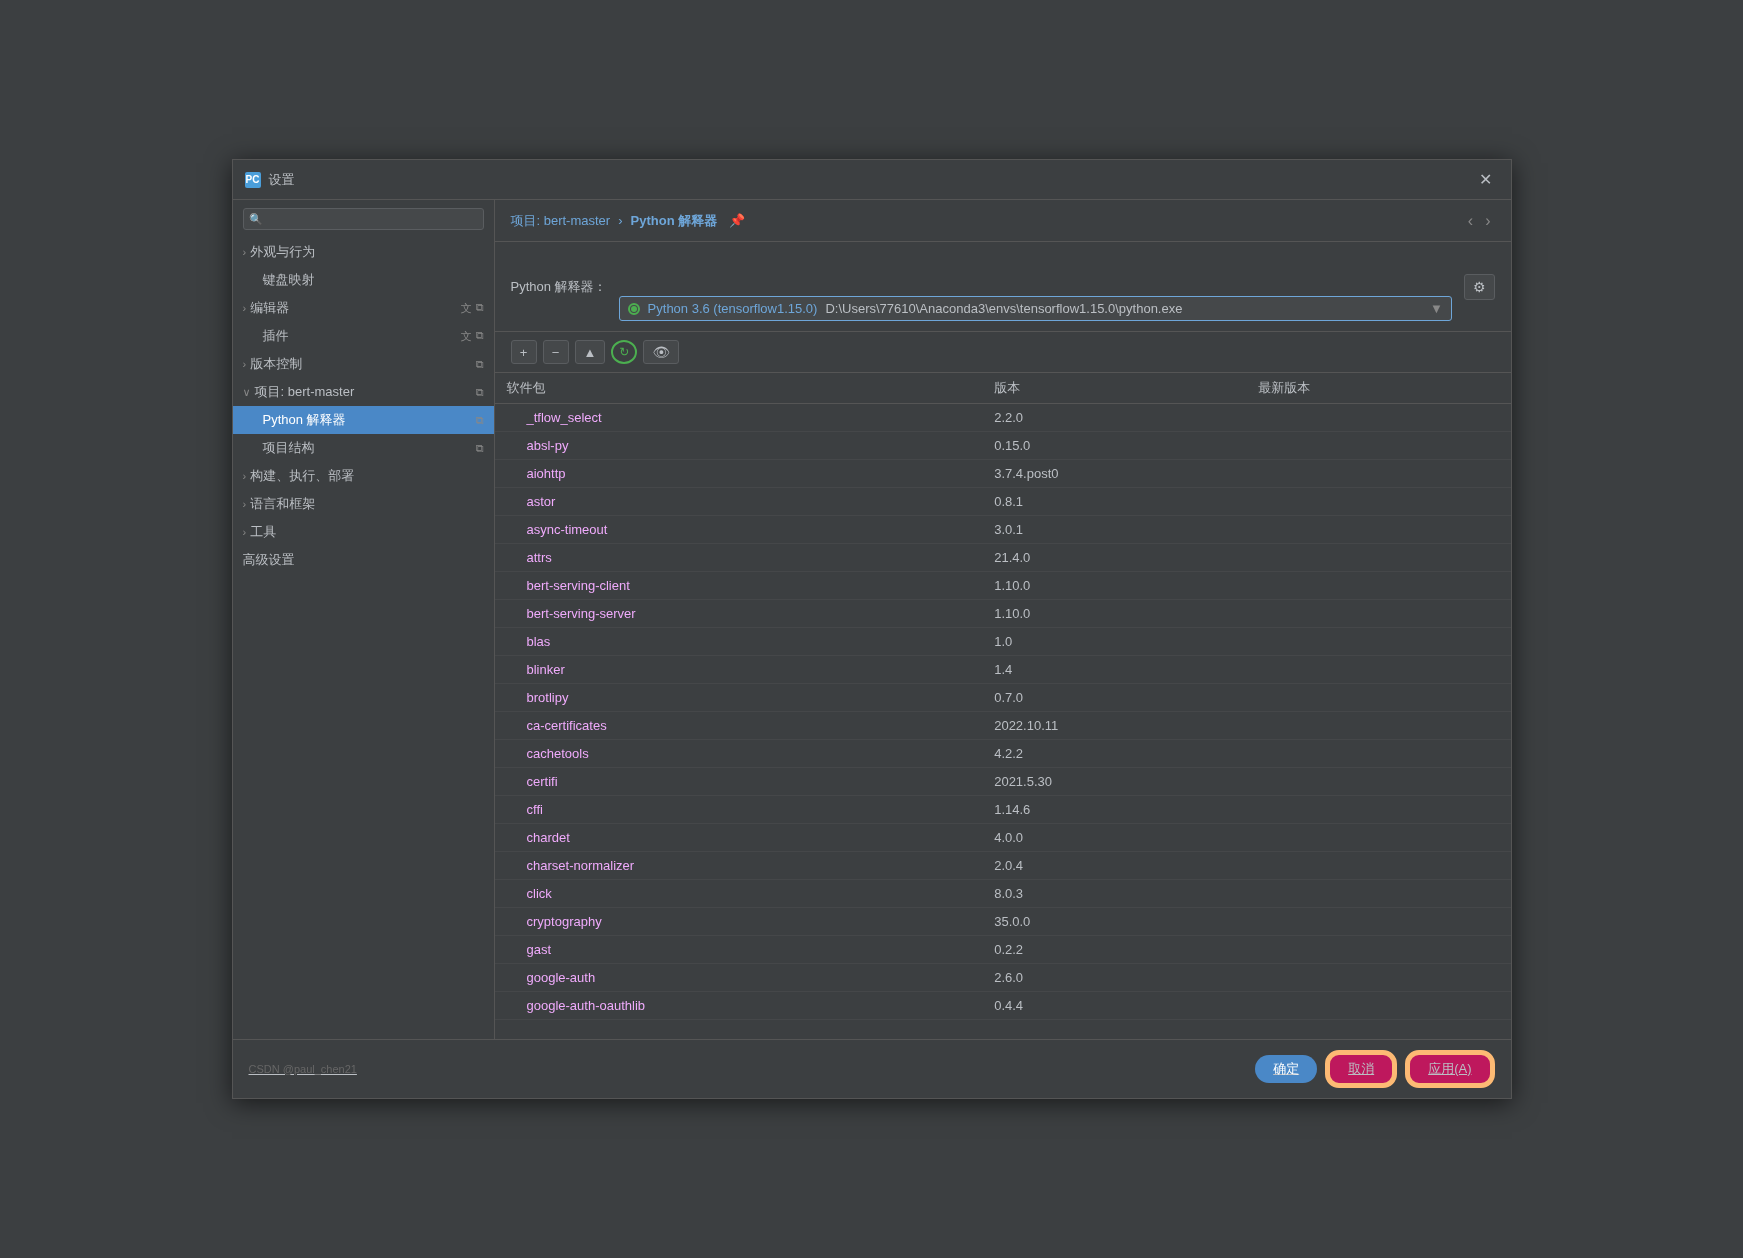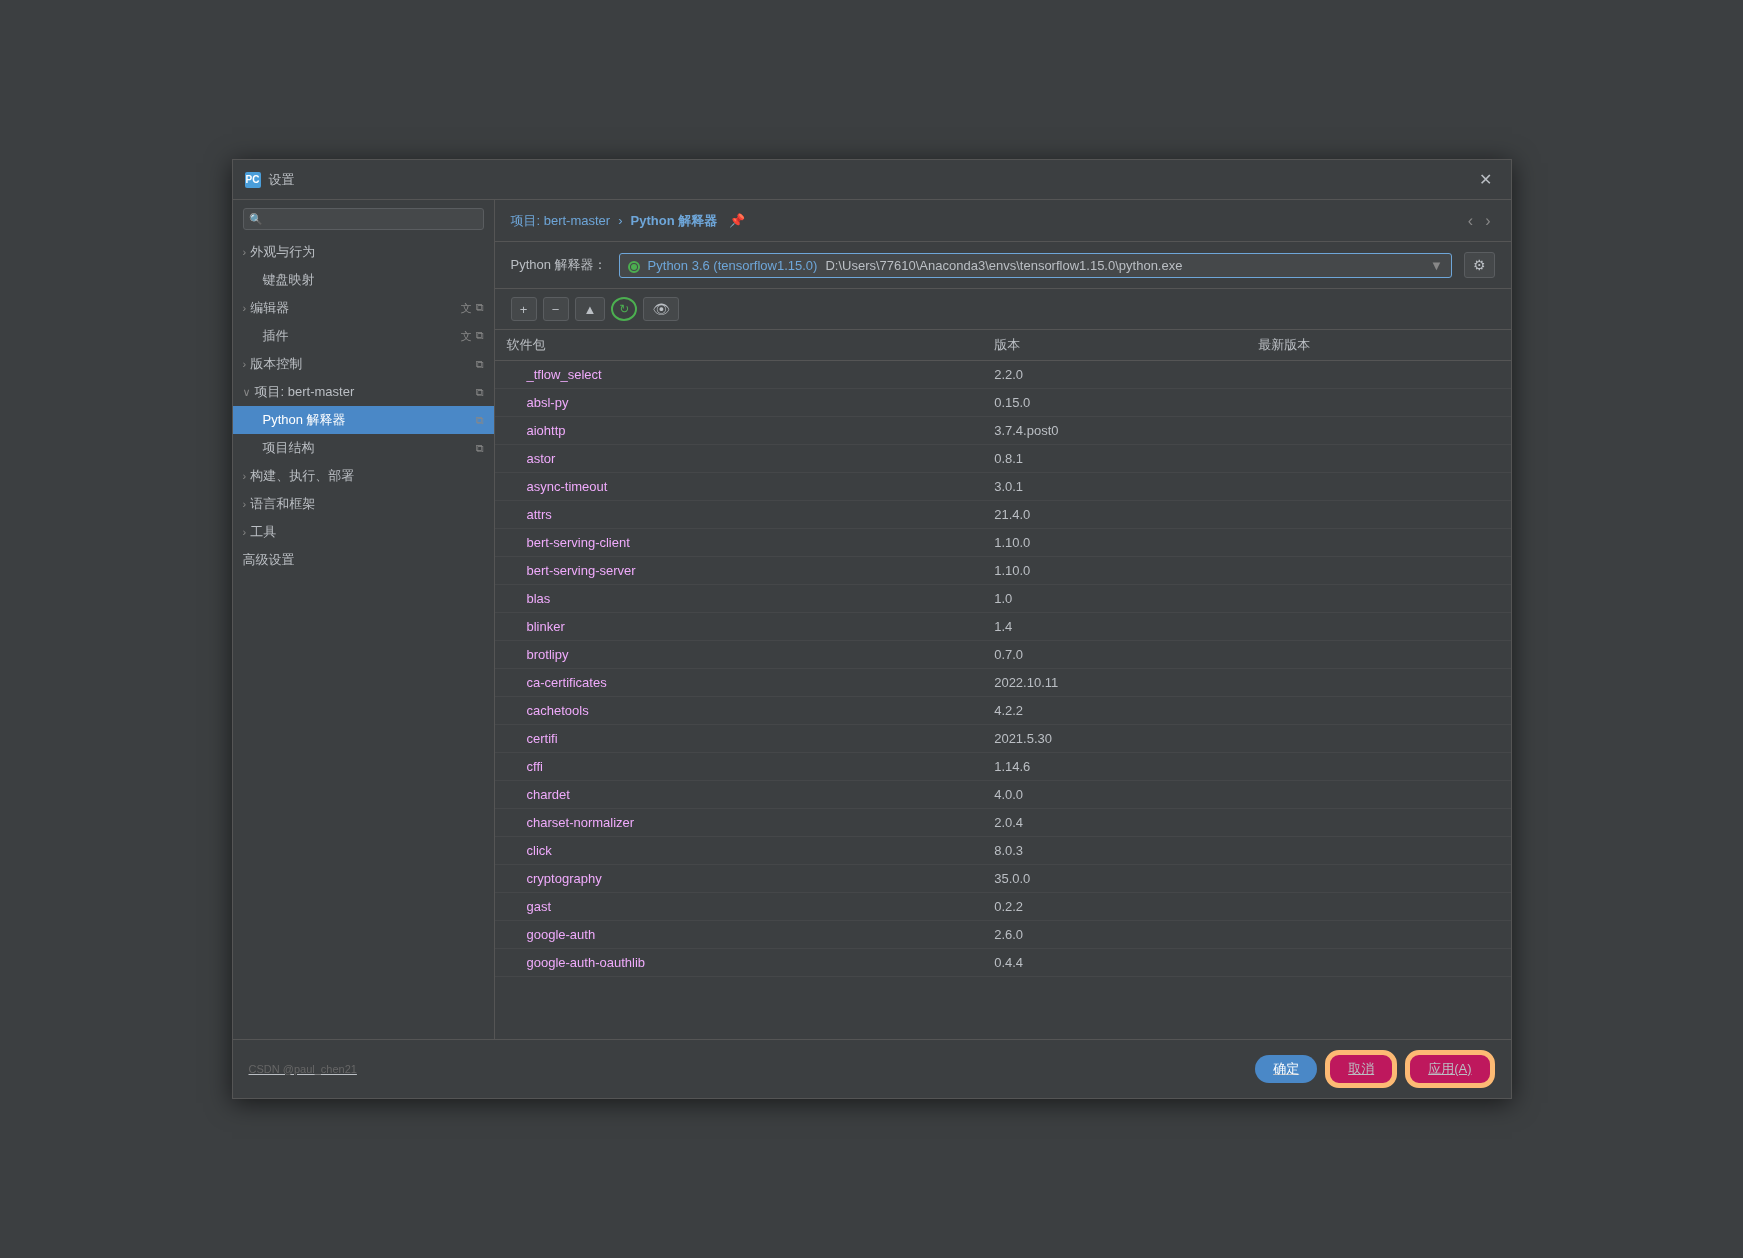--- a/index.html
+++ b/index.html
@@ -145,24 +145,25 @@
       gap: 12px;
       border-bottom: 1px solid #555;
     }
     .interpreter-label { color: #bbbfc4; font-size: 13px; flex-shrink: 0; }
     .interpreter-dropdown {
       flex: 1;
       background: #45484a;
       border: 1px solid #6ea6d9;
       border-radius: 3px;
       display: flex;
-      align-items: flex-end;
+      align-items: center;
       padding: 4px 8px;
       cursor: pointer;
       gap: 8px;
+      margin-top: 44px;
     }
     .interpreter-dot {
       width: 12px; height: 12px;
       border-radius: 50%;
       border: 2px solid #4caf50;
       display: inline-block;
       flex-shrink: 0;
       position: relative;
     }
     .interpreter-dot::after {

